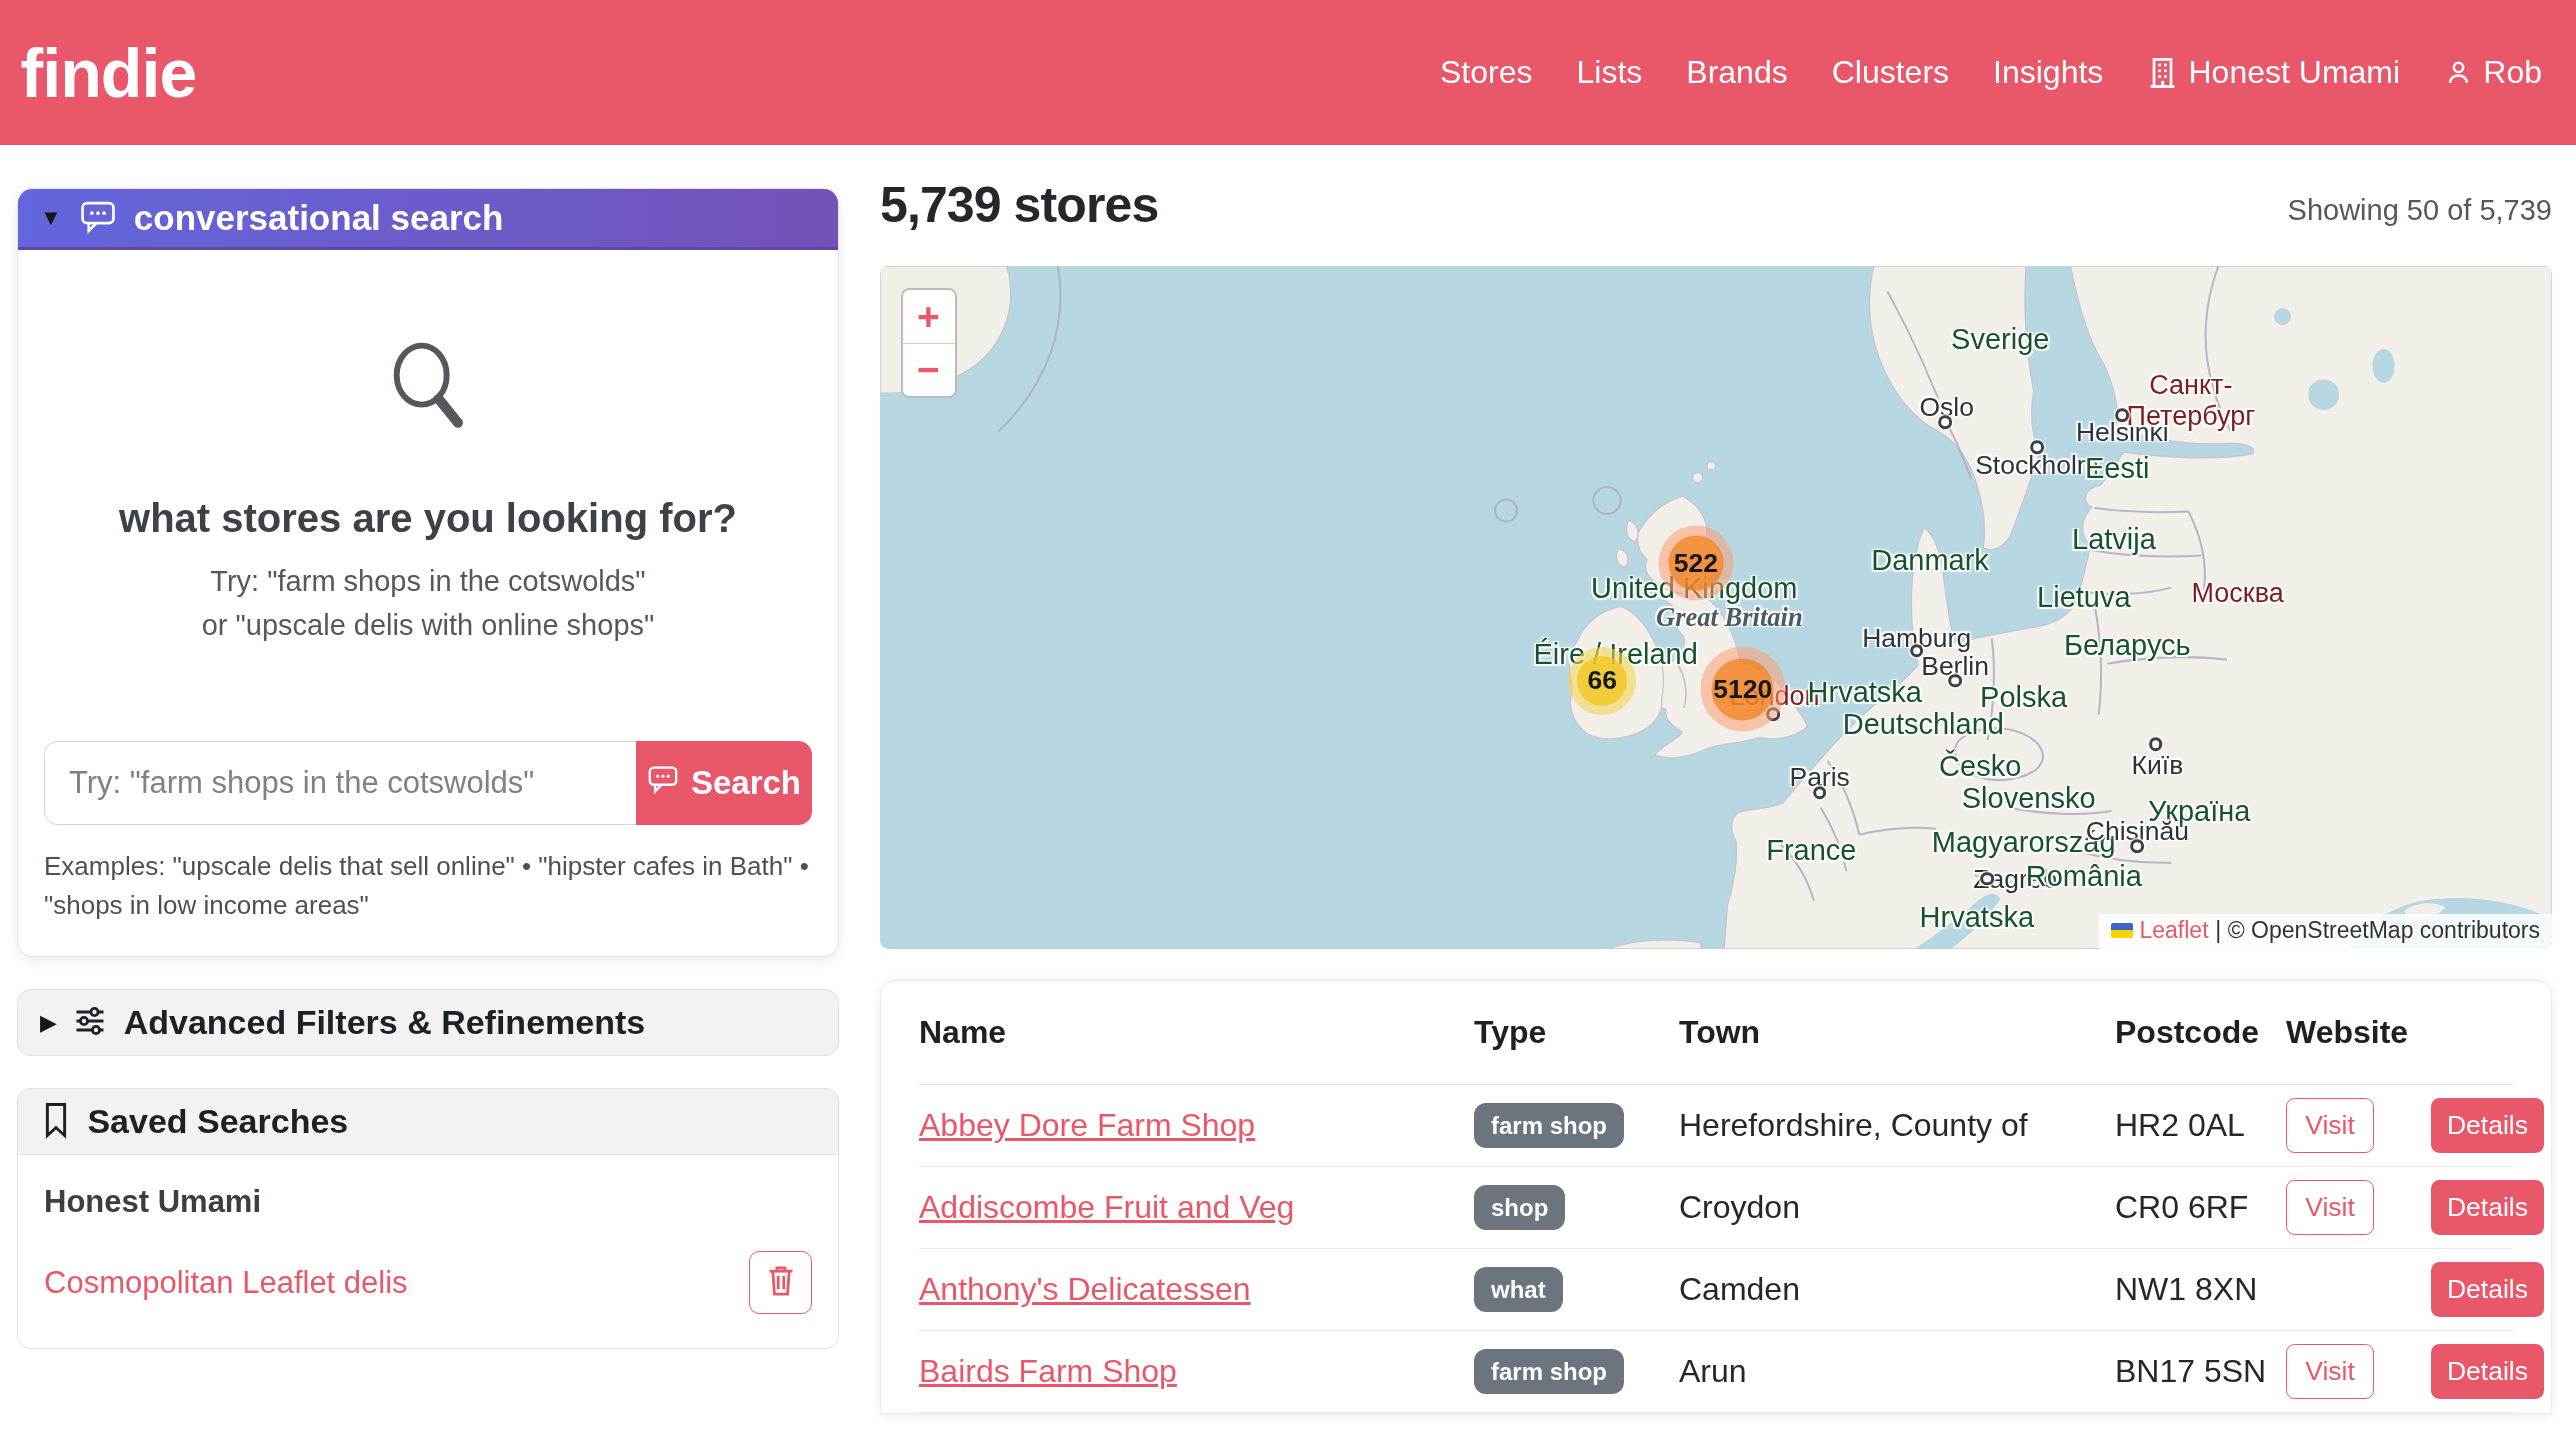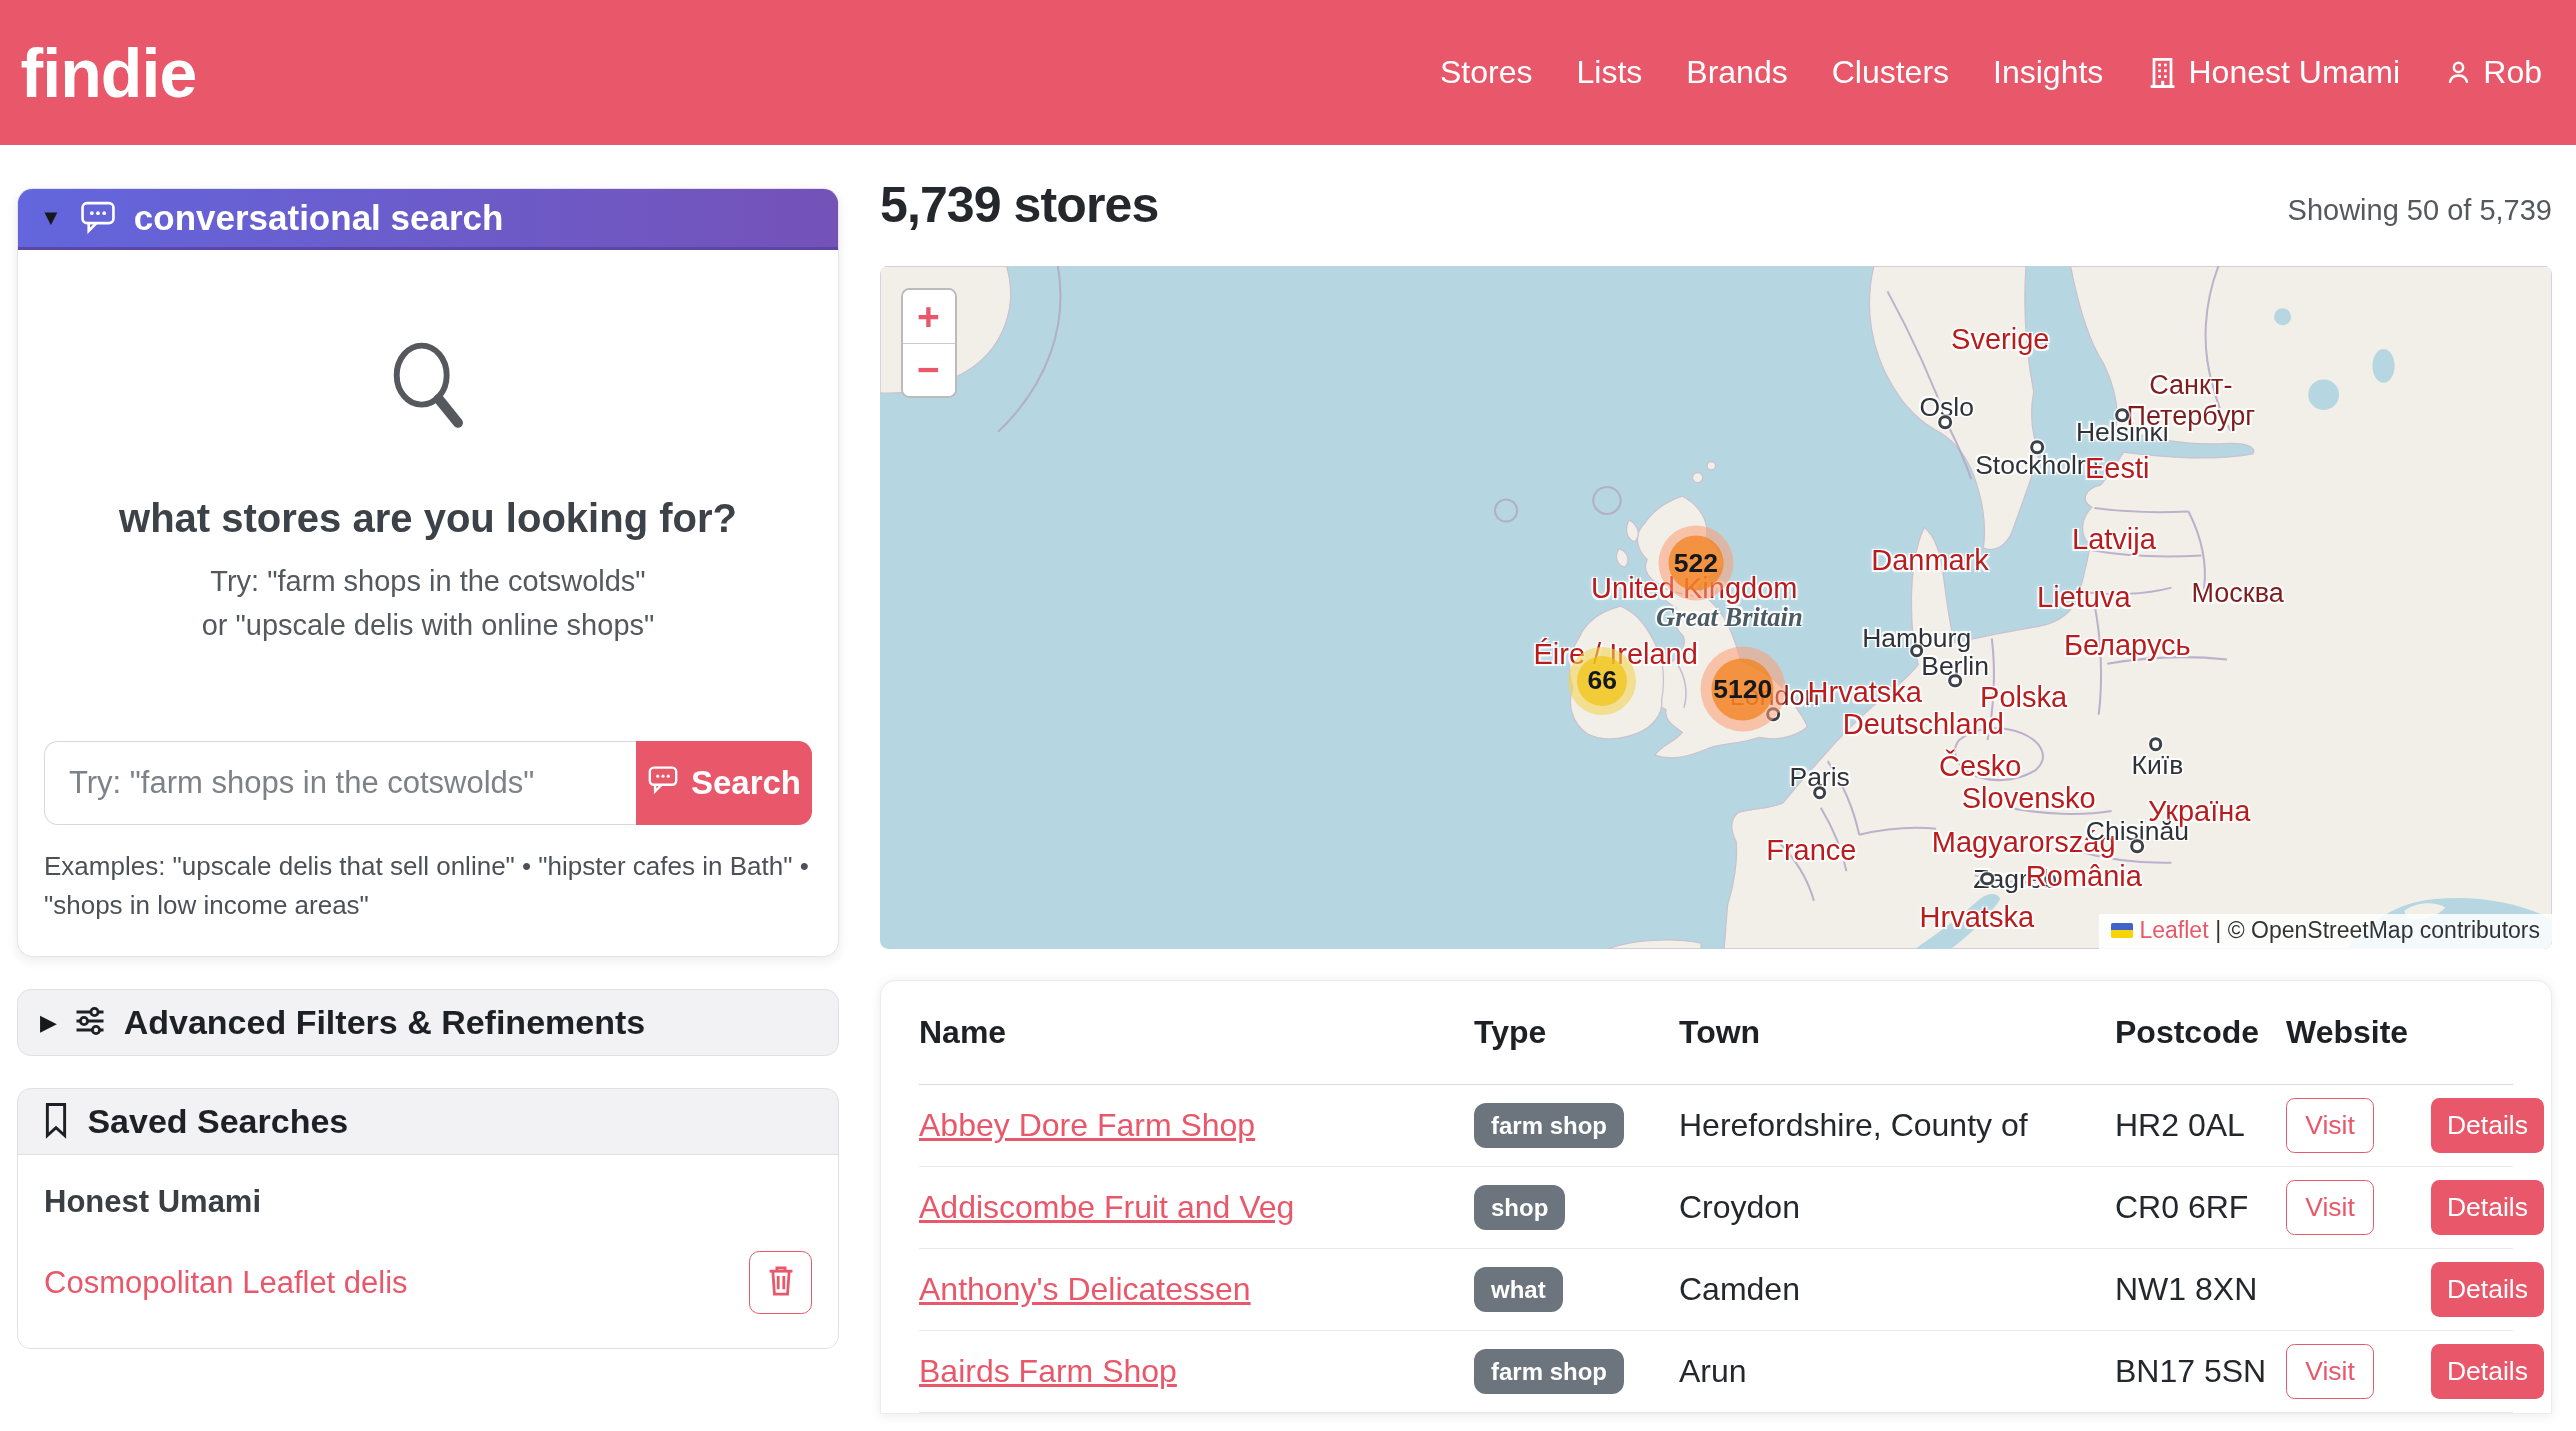--- a/index.html
+++ b/index.html
@@ -57,21 +57,21 @@
   .showing { font-size:29px; color:#54595e; padding-bottom:6.8px; }
 
   
   .map { position:relative; margin-top:32px; height:683px; background:#b6d7e2;
     border-radius:8.5px; overflow:hidden; cursor:grab; }
   .map svg.base { position:absolute; inset:0; width:100%; height:100%; }
   .map-label { position:absolute; transform:translate(-50%,-50%); white-space:pre-line; text-align:center;
     text-shadow:-1.7px -1.7px 0 rgba(255,255,255,.9), 1.7px -1.7px 0 rgba(255,255,255,.9),
       -1.7px 1.7px 0 rgba(255,255,255,.9), 1.7px 1.7px 0 rgba(255,255,255,.9), 0 0 5.1px rgba(255,255,255,.9);
     pointer-events:none; line-height:1.15; }
-  .map-label.country { font-size:29px; color:#b91c1c; font-weight:500; }
+  .map-label.country { font-size:29px; color:#14532d; font-weight:500; }
   .map-label.city { font-size:26.5px; color:#2f3338; }
   .map-label.capital { font-size:27px; color:#7f1d1d; }
   .map-label.region { font-size:26.5px; color:#4b5a63; font-style:italic; font-weight:600; font-family:"Liberation Serif", serif; }
   .map-dot { position:absolute; width:13.7px; height:13.7px; border:3.4px solid #3c4148; background:#fff;
     border-radius:50%; transform:translate(-50%,-50%); box-shadow:0 0 0 1.7px rgba(255,255,255,.7); }
   .cluster { position:absolute; transform:translate(-50%,-50%); border-radius:50%;
     display:flex; align-items:center; justify-content:center; cursor:pointer; }
   .cluster .inner { border-radius:50%; display:flex; align-items:center; justify-content:center;
     font-size:26.5px; font-weight:600; color:#15181c; }
   .cluster.orange { background:rgba(253,156,115,.55); }

